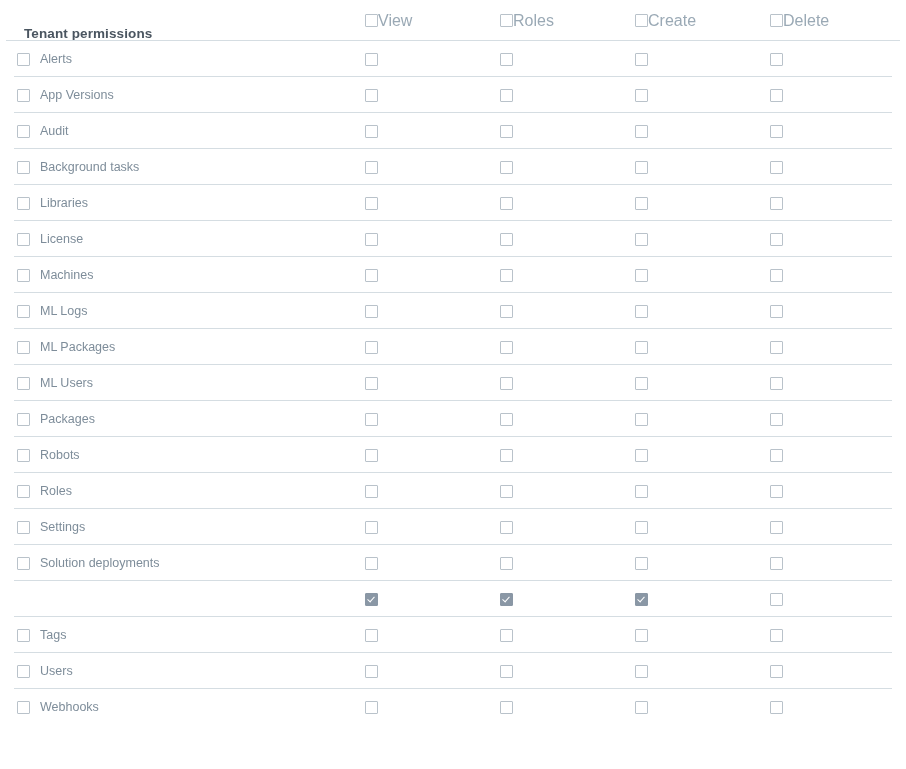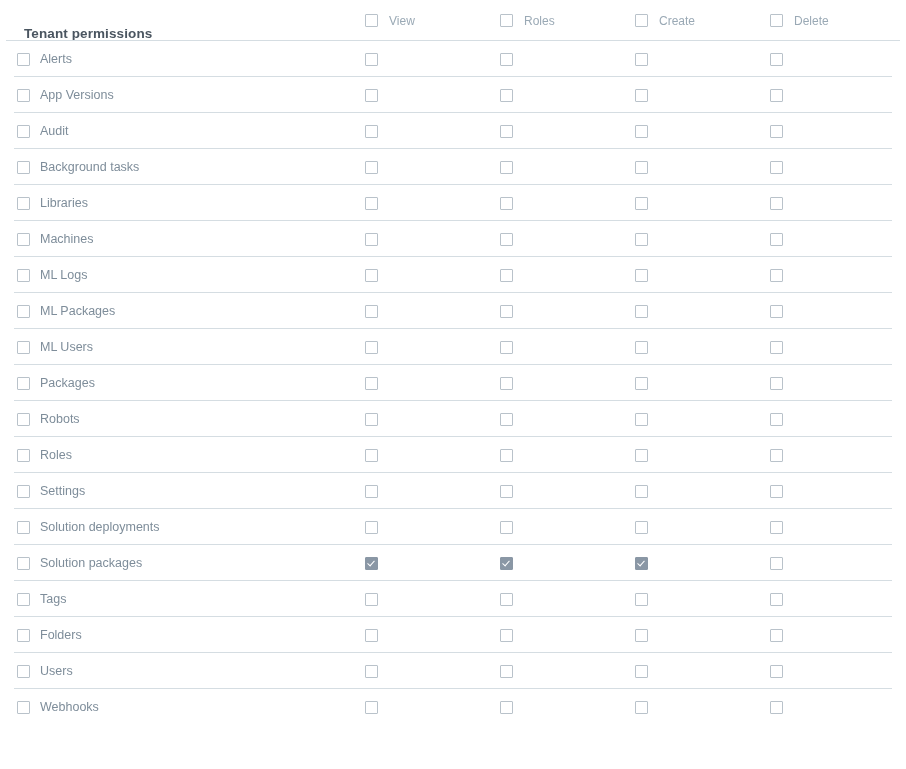--- a/index.html
+++ b/index.html
@@ -60,22 +60,22 @@
   }
   .header-col {
     position: absolute;
     top: 0;
     height: 41px;
     display: flex;
     align-items: center;
     pointer-events: auto;
   }
   .header-col .col-label {
-    margin-left: 11px;
-    font-size: 12px;
+    margin-left: 0;
+    font-size: 16px;
     color: #9aa9b5;
     white-space: nowrap;
   }
 
   
   .perm-rows {
     position: relative;
   }
   .perm-row {
     position: relative;
@@ -262,20 +262,38 @@
         <div class="row-cell" style="left: 635px;">
           <span class="cb"></span>
         </div>
         <div class="row-cell" style="left: 770px;">
           <span class="cb"></span>
         </div>
       </div>
       <div class="perm-row">
         <div class="row-name">
           <span class="cb"></span>
+          <span class="row-label">License</span>
+        </div>
+        <div class="row-cell" style="left: 365px;">
+          <span class="cb"></span>
+        </div>
+        <div class="row-cell" style="left: 500px;">
+          <span class="cb"></span>
+        </div>
+        <div class="row-cell" style="left: 635px;">
+          <span class="cb"></span>
+        </div>
+        <div class="row-cell" style="left: 770px;">
+          <span class="cb"></span>
+        </div>
+      </div>
+      <div class="perm-row">
+        <div class="row-name">
+          <span class="cb"></span>
           <span class="row-label">Machines</span>
         </div>
         <div class="row-cell" style="left: 365px;">
           <span class="cb"></span>
         </div>
         <div class="row-cell" style="left: 500px;">
           <span class="cb"></span>
         </div>
         <div class="row-cell" style="left: 635px;">
           <span class="cb"></span>
@@ -422,24 +440,20 @@
           <span class="cb"></span>
         </div>
         <div class="row-cell" style="left: 635px;">
           <span class="cb"></span>
         </div>
         <div class="row-cell" style="left: 770px;">
           <span class="cb"></span>
         </div>
       </div>
       <div class="perm-row">
-        <div class="row-name">
-          <span class="cb"></span>
-          <span class="row-label">Solution packages</span>
-        </div>
         <div class="row-cell" style="left: 365px;">
           <span class="cb checked"></span>
         </div>
         <div class="row-cell" style="left: 500px;">
           <span class="cb checked"></span>
         </div>
         <div class="row-cell" style="left: 635px;">
           <span class="cb checked"></span>
         </div>
         <div class="row-cell" style="left: 770px;">
@@ -460,38 +474,20 @@
         <div class="row-cell" style="left: 635px;">
           <span class="cb"></span>
         </div>
         <div class="row-cell" style="left: 770px;">
           <span class="cb"></span>
         </div>
       </div>
       <div class="perm-row">
         <div class="row-name">
           <span class="cb"></span>
-          <span class="row-label">Folders</span>
-        </div>
-        <div class="row-cell" style="left: 365px;">
-          <span class="cb"></span>
-        </div>
-        <div class="row-cell" style="left: 500px;">
-          <span class="cb"></span>
-        </div>
-        <div class="row-cell" style="left: 635px;">
-          <span class="cb"></span>
-        </div>
-        <div class="row-cell" style="left: 770px;">
-          <span class="cb"></span>
-        </div>
-      </div>
-      <div class="perm-row">
-        <div class="row-name">
-          <span class="cb"></span>
           <span class="row-label">Users</span>
         </div>
         <div class="row-cell" style="left: 365px;">
           <span class="cb"></span>
         </div>
         <div class="row-cell" style="left: 500px;">
           <span class="cb"></span>
         </div>
         <div class="row-cell" style="left: 635px;">
           <span class="cb"></span>

